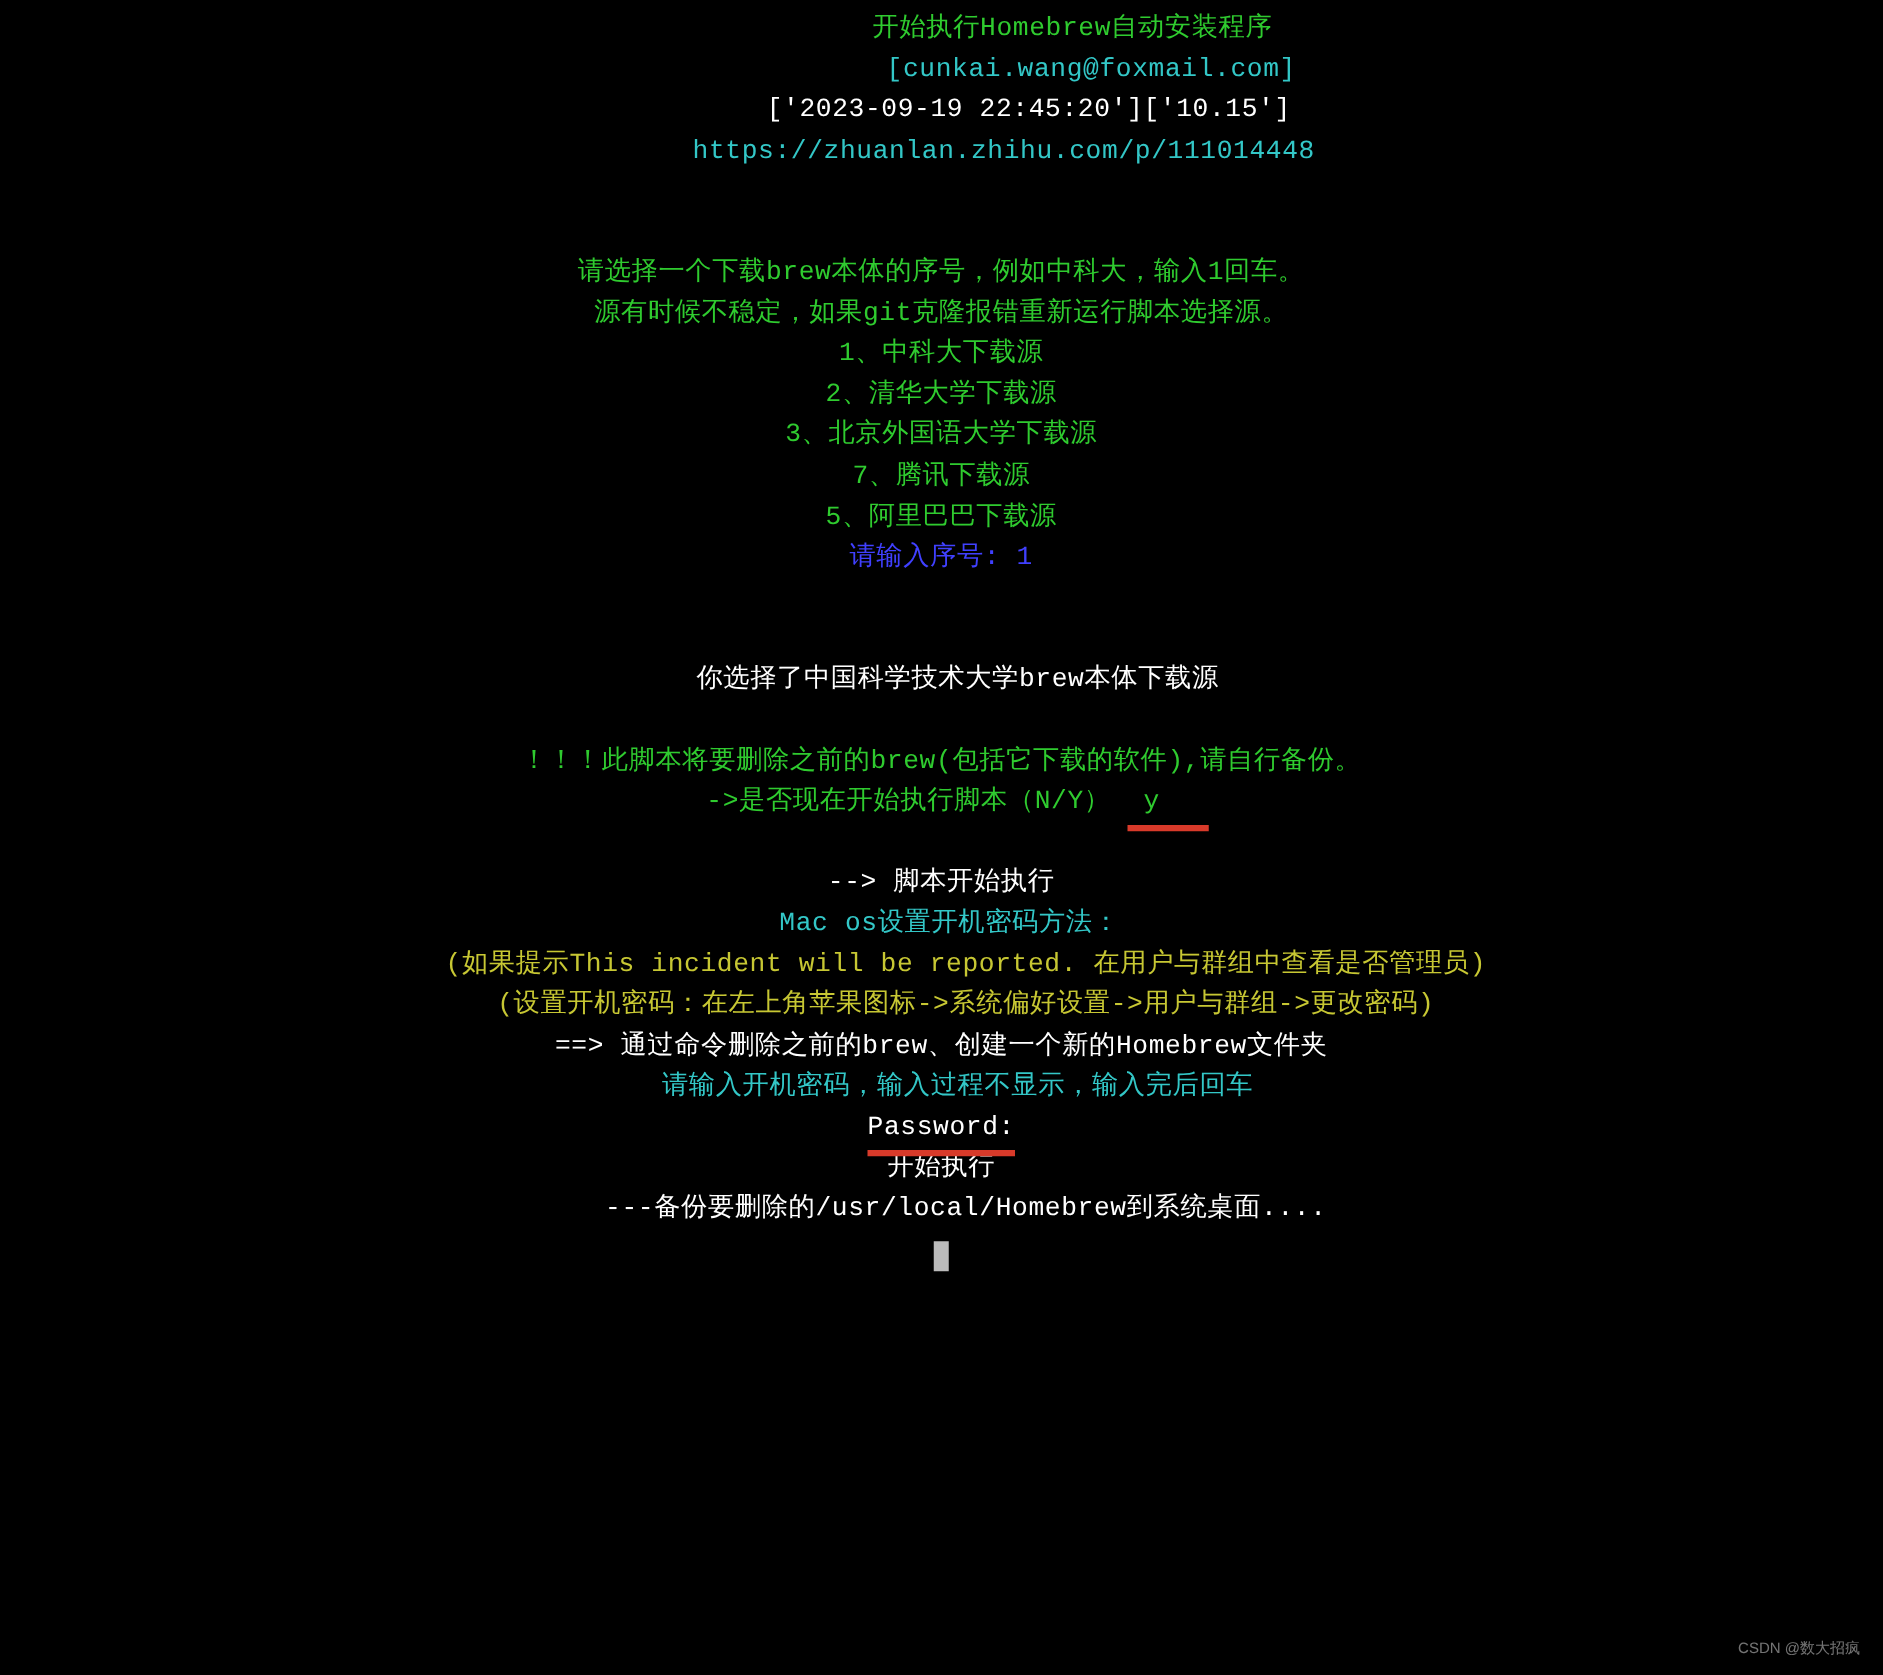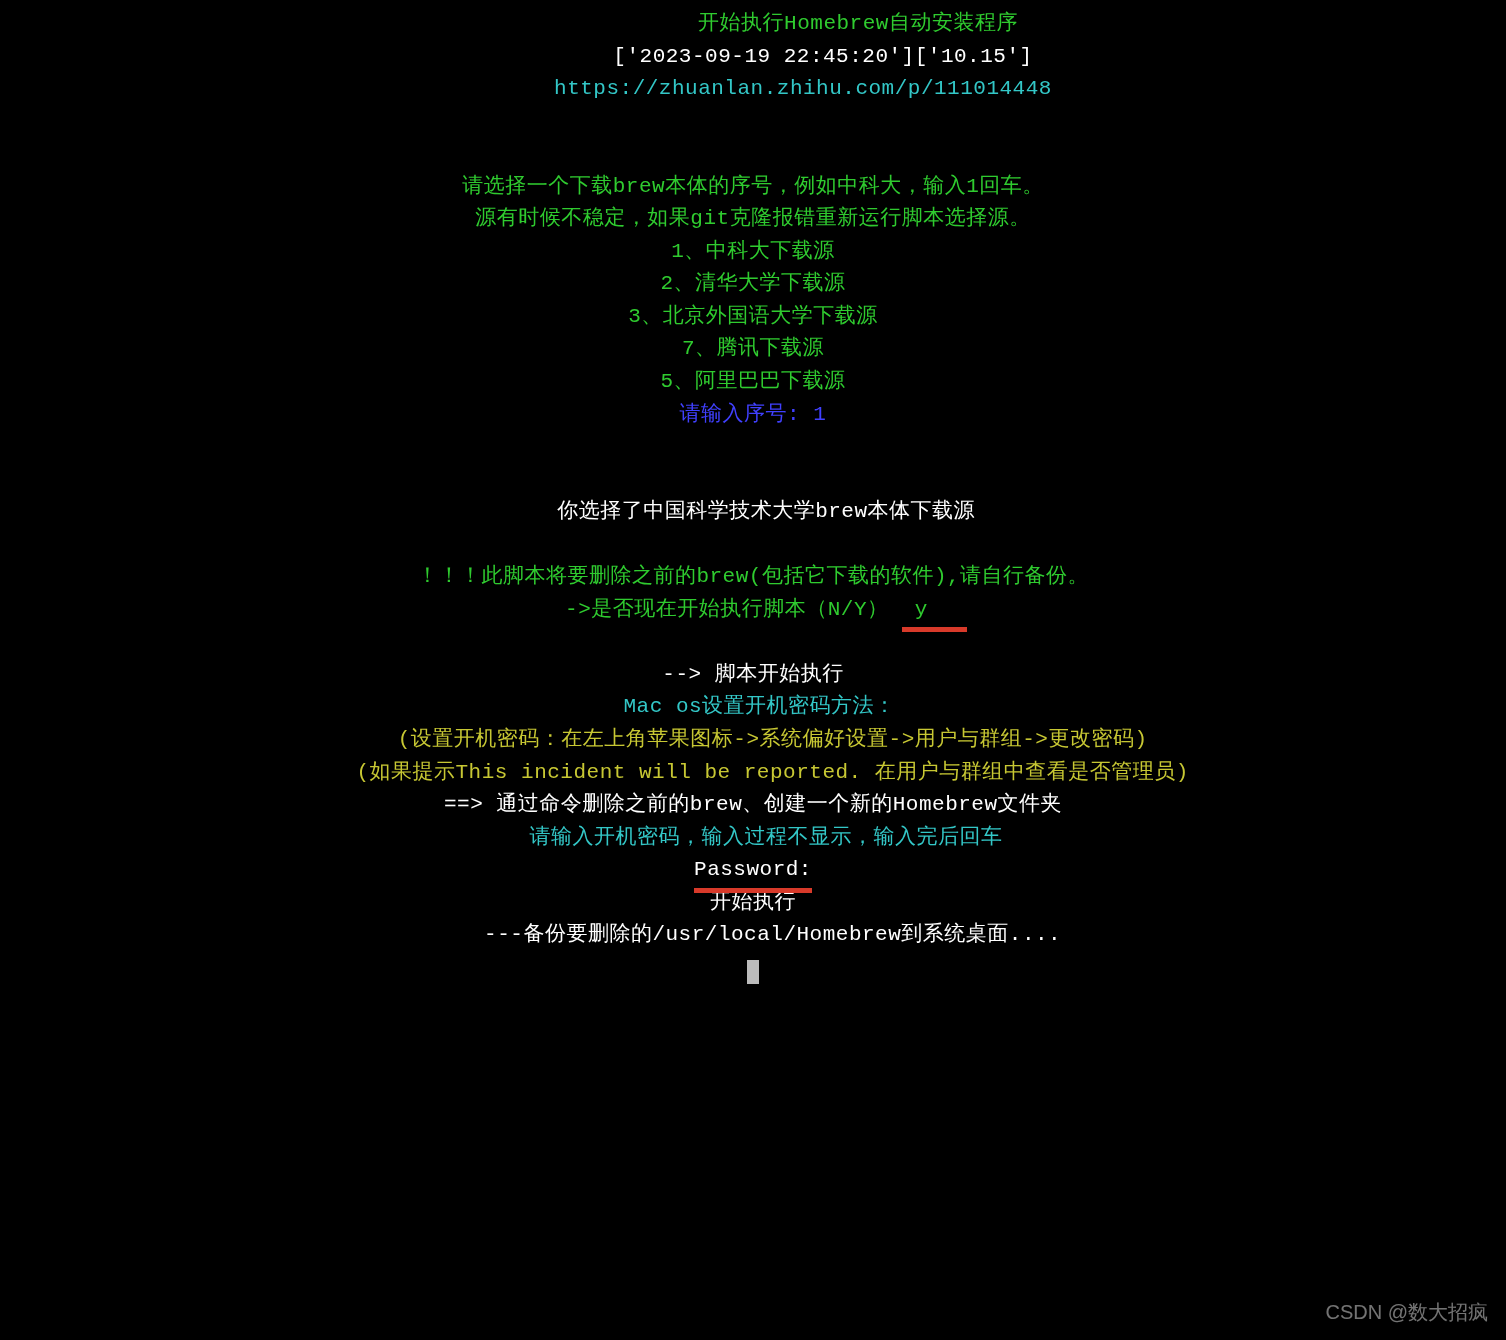--- a/index.html
+++ b/index.html
@@ -35,39 +35,40 @@
     right: 0;
     bottom: -6px;
     height: 5px;
     background: #d83a2a;
   }
   .watermark {
     position: absolute;
     right: 10px;
     bottom: 4px;
     color: rgba(255,255,255,0.45);
-    font-size: 20px;
+    font-size: 12px;
     font-family: sans-serif;
     letter-spacing: 0;
   }
   .term { position: relative; height: 1324px; text-align: center; }
   .cursor {
     display: inline-block;
     width: 12px;
     height: 24px;
     background: #bbbbbb;
     vertical-align: bottom;
   }
 </style>
 </head>
 <body>
 
 <div class="term">
 
   <div class="line green centerish">开始执行Homebrew自动安装程序</div>
+  <div class="line cyan centerish2">[cunkai.wang@foxmail.com]</div>
   <div class="line white centerish3">['2023-09-19 22:45:20']['10.15']</div>
   <div class="line cyan centerish4">https://zhuanlan.zhihu.com/p/111014448</div>
 
   <div class="line">&nbsp;</div>
   <div class="line">&nbsp;</div>
 
   <div class="line green">请选择一个下载brew本体的序号，例如中科大，输入1回车。</div>
   <div class="line green">源有时候不稳定，如果git克隆报错重新运行脚本选择源。</div>
   <div class="line green">1、中科大下载源</div>
   <div class="line green">2、清华大学下载源</div>
@@ -83,22 +84,22 @@
 
   <div class="line">&nbsp;</div>
 
   <div class="line green">！！！此脚本将要删除之前的brew(包括它下载的软件),请自行备份。</div>
   <div class="line green"><span>  -&gt;是否现在开始执行脚本（N/Y） </span><span class="underline-red"> y   </span></div>
 
   <div class="line">&nbsp;</div>
 
   <div class="line white">--&gt; 脚本开始执行</div>
   <div class="line cyan"> Mac os设置开机密码方法：</div>
+  <div class="line yellow">   (如果提示This incident will be reported. 在用户与群组中查看是否管理员)</div>
   <div class="line yellow">   (设置开机密码：在左上角苹果图标-&gt;系统偏好设置-&gt;用户与群组-&gt;更改密码)</div>
-  <div class="line yellow">   (如果提示This incident will be reported. 在用户与群组中查看是否管理员)</div>
   <div class="line white">==&gt; 通过命令删除之前的brew、创建一个新的Homebrew文件夹</div>
   <div class="line cyan">  请输入开机密码，输入过程不显示，输入完后回车</div>
   <div class="line white"><span class="underline-red">Password:</span></div>
   <div class="line white">开始执行</div>
   <div class="line white">   ---备份要删除的/usr/local/Homebrew到系统桌面....</div>
   <div class="line"><span class="cursor"></span></div>
 
   <div class="watermark">CSDN @数大招疯</div>
 </div>
 

